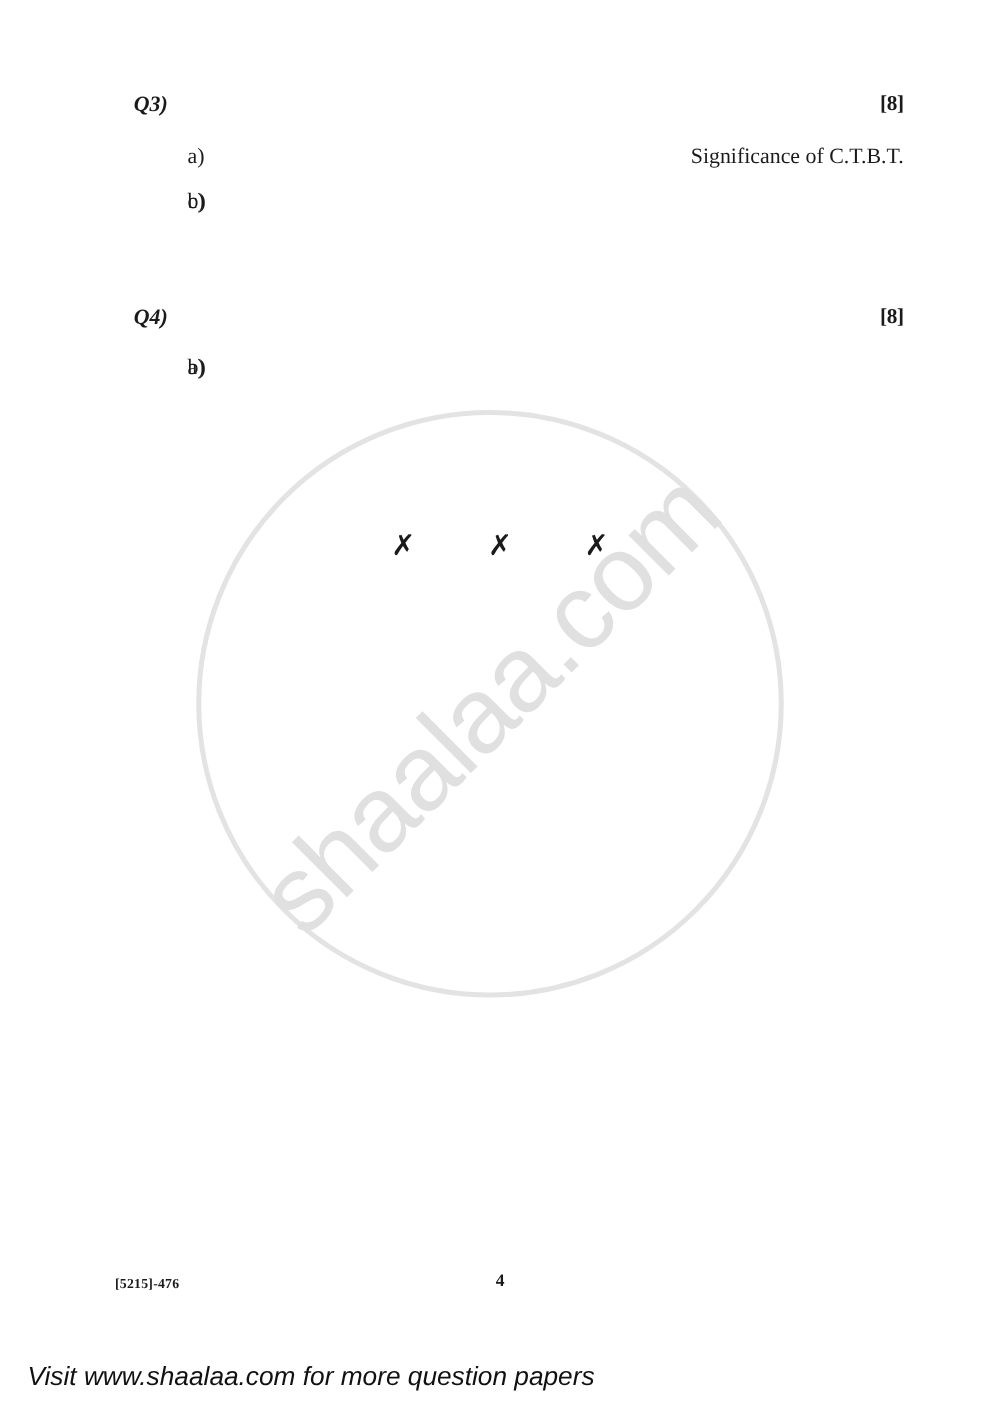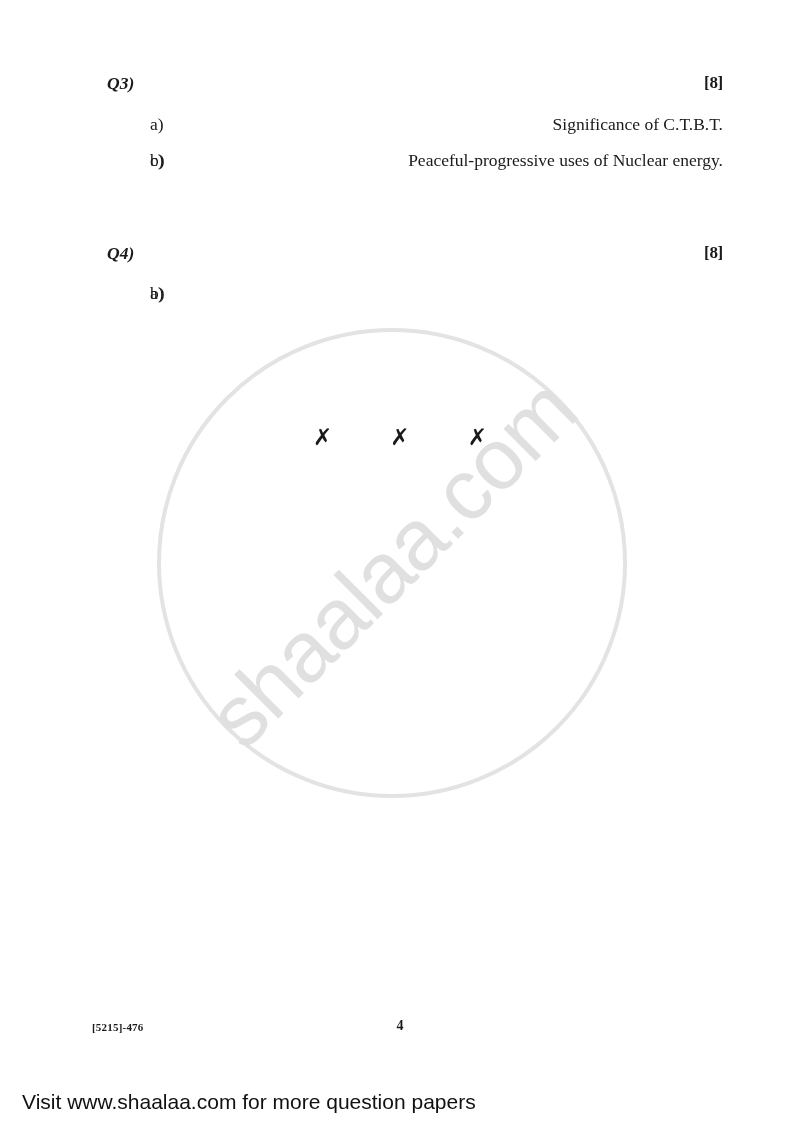--- a/index.html
+++ b/index.html
@@ -148,20 +148,21 @@
   }
   #promo-banner {
     position: absolute;
     left: 22px;
     top: 1090px;
     font-family: "Liberation Sans", "DejaVu Sans", sans-serif;
     font-size: 21px;
     color: #111111;
     z-index: 1;
     white-space: nowrap;
+    font-style: italic;
   }
 </style>
 </head>
 <body>
 
 <div id="page">
 
   <div id="watermark">
     <div class="wm-circle"></div>
     <div class="wm-text">shaalaa.com</div>
@@ -177,21 +178,20 @@
       <ul class="sublist">
         <li class="subitem" style="margin-top:19px;">
           <span class="sublabel">a)</span>
           <span class="subtext">Significance of C.T.B.T.</span>
         </li>
         <li class="subitem" style="margin-top:12px;">
           <span class="sublabel">b)</span>
         </li>
         <li class="subitem" style="margin-top:12px;">
           <span class="sublabel">c)</span>
-          <span class="subtext">Peaceful-progressive uses of Nuclear energy.</span>
         </li>
       </ul>
     </div>
 
     <div class="qblock" style="top:242px;">
       <div class="qhead">
         <span class="qlabel">Q4)</span>
         <span class="qmarks">[8]</span>
       </div>
       <ul class="sublist">

